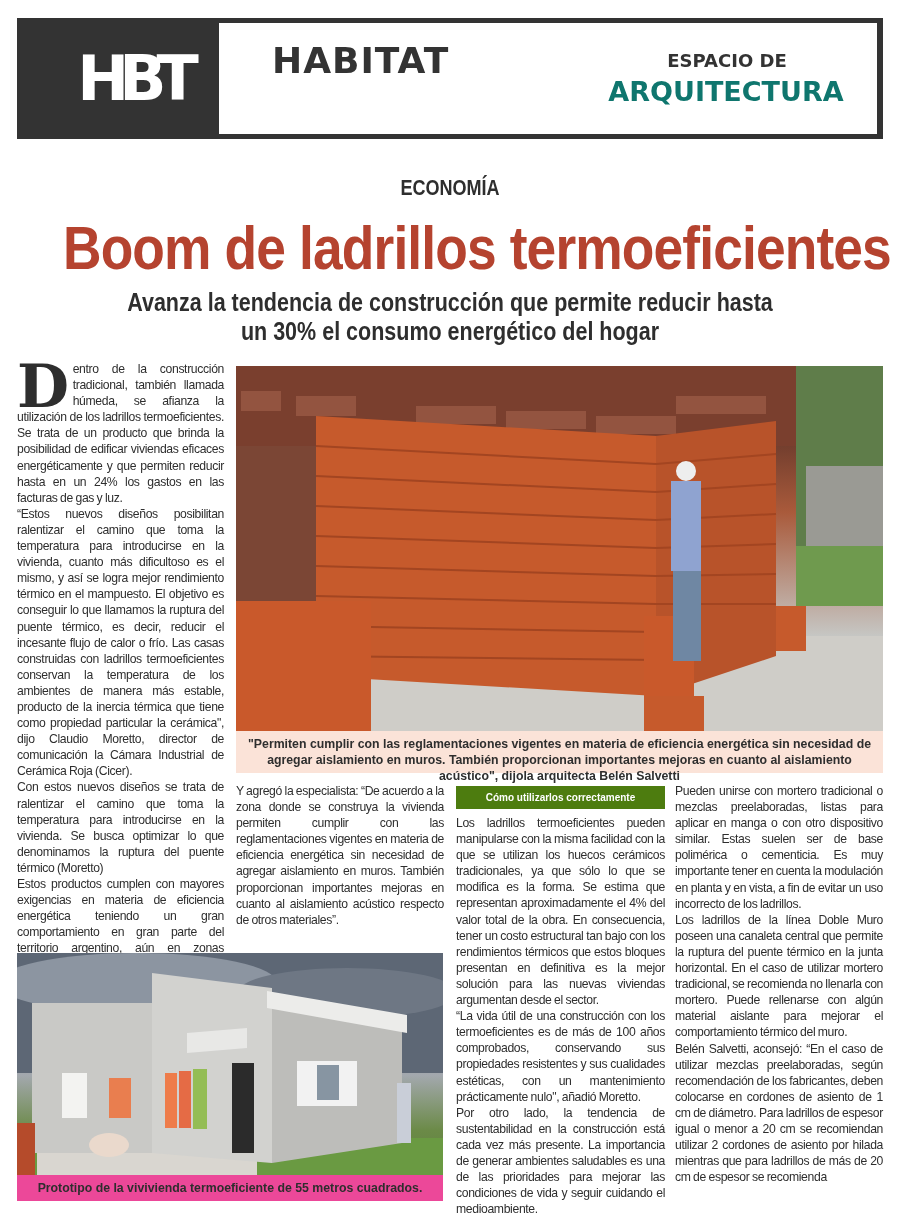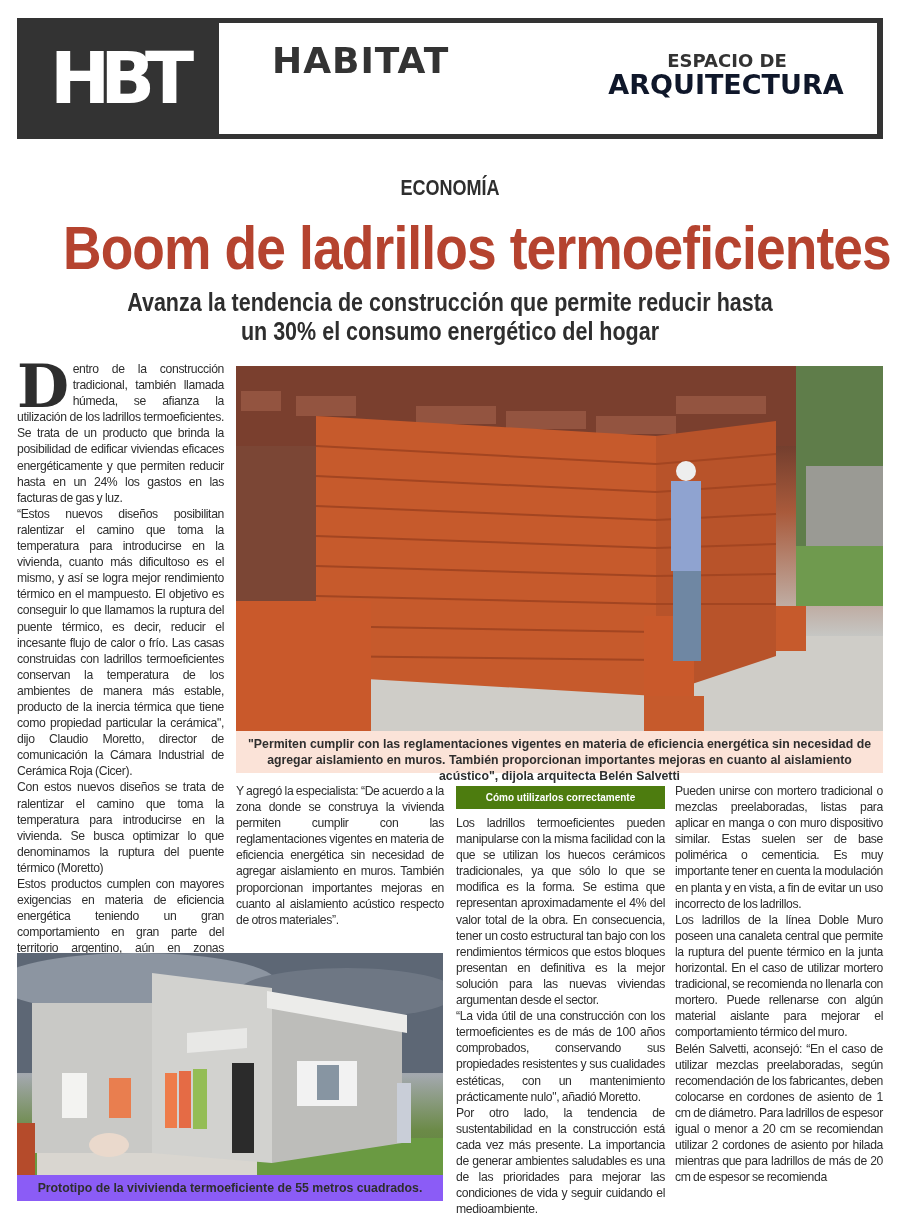--- a/index.html
+++ b/index.html
@@ -3,29 +3,29 @@
 <meta charset="utf-8">
 <style>
   html, body { margin:0; padding:0; }
   body { width:900px; height:1219px; background:#ffffff; position:relative; overflow:hidden;
          font-family:"Liberation Sans", sans-serif; color:#2e2e2e; }
   .abs { position:absolute; }
 
   
   #masthead { left:17px; top:18px; width:866px; height:121px; background:#333333; }
   #logo-hbt { left:17px; top:18px; width:200px; height:115px; color:#fff;
-              font-family:"DejaVu Sans", sans-serif; font-weight:bold; font-size:72px;
-              letter-spacing:-10px; line-height:121px; text-align:center; }
+              font-family:"DejaVu Sans", sans-serif; font-weight:bold; font-size:62px;
+              letter-spacing:-10px; line-height:121px; text-align:center;padding-left:16px; }
   #mast-white { left:219px; top:23px; width:658px; height:111px; background:#ffffff; }
   #mast-habitat { left:272px; top:40px; font-family:"DejaVu Sans", sans-serif; font-weight:bold;
                   font-size:36px; color:#333; letter-spacing:1px; }
   #mast-espacio { left:603px; top:50px; width:248px; text-align:center; font-family:"DejaVu Sans", sans-serif;
                   font-weight:bold; font-size:18px; color:#333; }
-  #mast-arq { left:597px; top:69px; width:258px; text-align:center; font-family:"DejaVu Sans", sans-serif;
-              font-weight:bold; font-size:27px; color:#0f172a; }
+  #mast-arq { left:597px; top:76px; width:258px; text-align:center; font-family:"DejaVu Sans", sans-serif;
+              font-weight:bold; font-size:27px; color:#0f766e; }
 
   
   #section-label { left:0; top:175px; width:900px; text-align:center; font-weight:bold;
                    font-size:22px; color:#2e2e2e; transform:scaleX(0.82); }
   #headline { left:0; top:212px; width:900px; text-align:center; font-weight:bold;
               font-size:62px; color:#b5432f; letter-spacing:-1px; transform:scaleX(0.86); white-space:nowrap; }
   #subhead { left:0; top:288px; width:900px; text-align:center; font-weight:bold; font-size:25px;
              line-height:29px; color:#2e2e2e; transform:scaleX(0.86); }
 
   
@@ -46,21 +46,21 @@
 
   #col2 { left:236px; top:783px; width:208px; }
   #box-title { left:456px; top:786px; width:209px; height:23px; background:#4d7c0f; color:#fff;
                font-weight:bold; font-size:10px; line-height:23px; text-align:center; }
   #col3 { left:456px; top:815px; width:209px; }
   #col4 { left:675px; top:783px; width:208px; }
 
   
   #photo2 { left:17px; top:953px; width:426px; height:222px; overflow:hidden;
             background:linear-gradient(#4e5866 0%, #7e8794 35%, #a3a8ae 55%, #6b8a47 80%, #5e8040 100%); }
-  #caption2 { left:17px; top:1175px; width:426px; height:26px; background:#8b5cf6; font-weight:bold;
+  #caption2 { left:17px; top:1175px; width:426px; height:26px; background:#ec4899; font-weight:bold;
               font-size:12.3px; line-height:26px; text-align:center; color:#2e2e2e; }
 </style>
 </head>
 <body>
 
 <div id="masthead" class="abs"></div>
 <div id="logo-hbt" class="abs">HBT</div>
 <div id="mast-white" class="abs"></div>
 <div id="mast-habitat" class="abs">HABITAT</div>
 <div id="mast-espacio" class="abs">ESPACIO DE</div>
@@ -131,21 +131,21 @@
 
 <div id="box-title" class="abs">Cómo utilizarlos correctamente</div>
 <div id="col3" class="abs col narrow">
   <p>Los ladrillos termoeficientes pueden manipularse con la misma facilidad con la que se utilizan los huecos cerámicos tradicionales, ya que sólo lo que se modifica es la forma. Se estima que representan aproximadamente el 4% del valor total de la obra. En consecuencia, tener un costo estructural tan bajo con los rendimientos térmicos que estos bloques presentan en definitiva es la mejor solución para las nuevas viviendas argumentan desde el sector.</p>
   <p>“La vida útil de una construcción con los termoeficientes es de más de 100 años comprobados, conservando sus propiedades resistentes y sus cualidades estéticas, con un mantenimiento prácticamente nulo", añadió Moretto.</p>
   <p>Por otro lado, la tendencia de sustentabilidad en la construcción está cada vez más presente. La importancia de generar ambientes saludables es una de las prioridades para mejorar las condiciones de vida y seguir cuidando el medioambiente.</p>
   <p>Es muy importante tener en cuenta la modulación en planta y en vista, a fin de evitar un uso incorrecto</p>
 </div>
 
 <div id="col4" class="abs col narrow">
-  <p>Pueden unirse con mortero tradicional o mezclas preelaboradas, listas para aplicar en manga o con muro dispositivo similar. Estas suelen ser de base polimérica o cementicia. Es muy importante tener en cuenta la modulación en planta y en vista, a fin de evitar un uso incorrecto de los ladrillos.</p>
+  <p>Pueden unirse con mortero tradicional o mezclas preelaboradas, listas para aplicar en manga o con otro dispositivo similar. Estas suelen ser de base polimérica o cementicia. Es muy importante tener en cuenta la modulación en planta y en vista, a fin de evitar un uso incorrecto de los ladrillos.</p>
   <p>Los ladrillos de la línea Doble Muro poseen una canaleta central que permite la ruptura del puente térmico en la junta horizontal. En el caso de utilizar mortero tradicional, se recomienda no llenarla con mortero. Puede rellenarse con algún material aislante para mejorar el comportamiento térmico del muro.</p>
   <p>Belén Salvetti, aconsejó: “En el caso de utilizar mezclas preelaboradas, según recomendación de los fabricantes, deben colocarse en cordones de asiento de 1 cm de diámetro. Para ladrillos de espesor igual o menor a 20 cm se recomiendan utilizar 2 cordones de asiento por hilada mientras que para ladrillos de más de 20 cm de espesor se recomienda</p>
 </div>
 
 <div id="photo2" class="abs" aria-label="Casa prototipo gris con carteles informativos y jardín">
   <svg width="426" height="222" viewBox="0 0 426 222">
     <rect x="0" y="0" width="426" height="120" fill="#5d6775"></rect>
     <ellipse cx="120" cy="30" rx="140" ry="30" fill="#8c95a1"></ellipse>
     <ellipse cx="330" cy="40" rx="110" ry="25" fill="#6e7784"></ellipse>
     <rect x="0" y="185" width="426" height="37" fill="#6a9a42"></rect>

